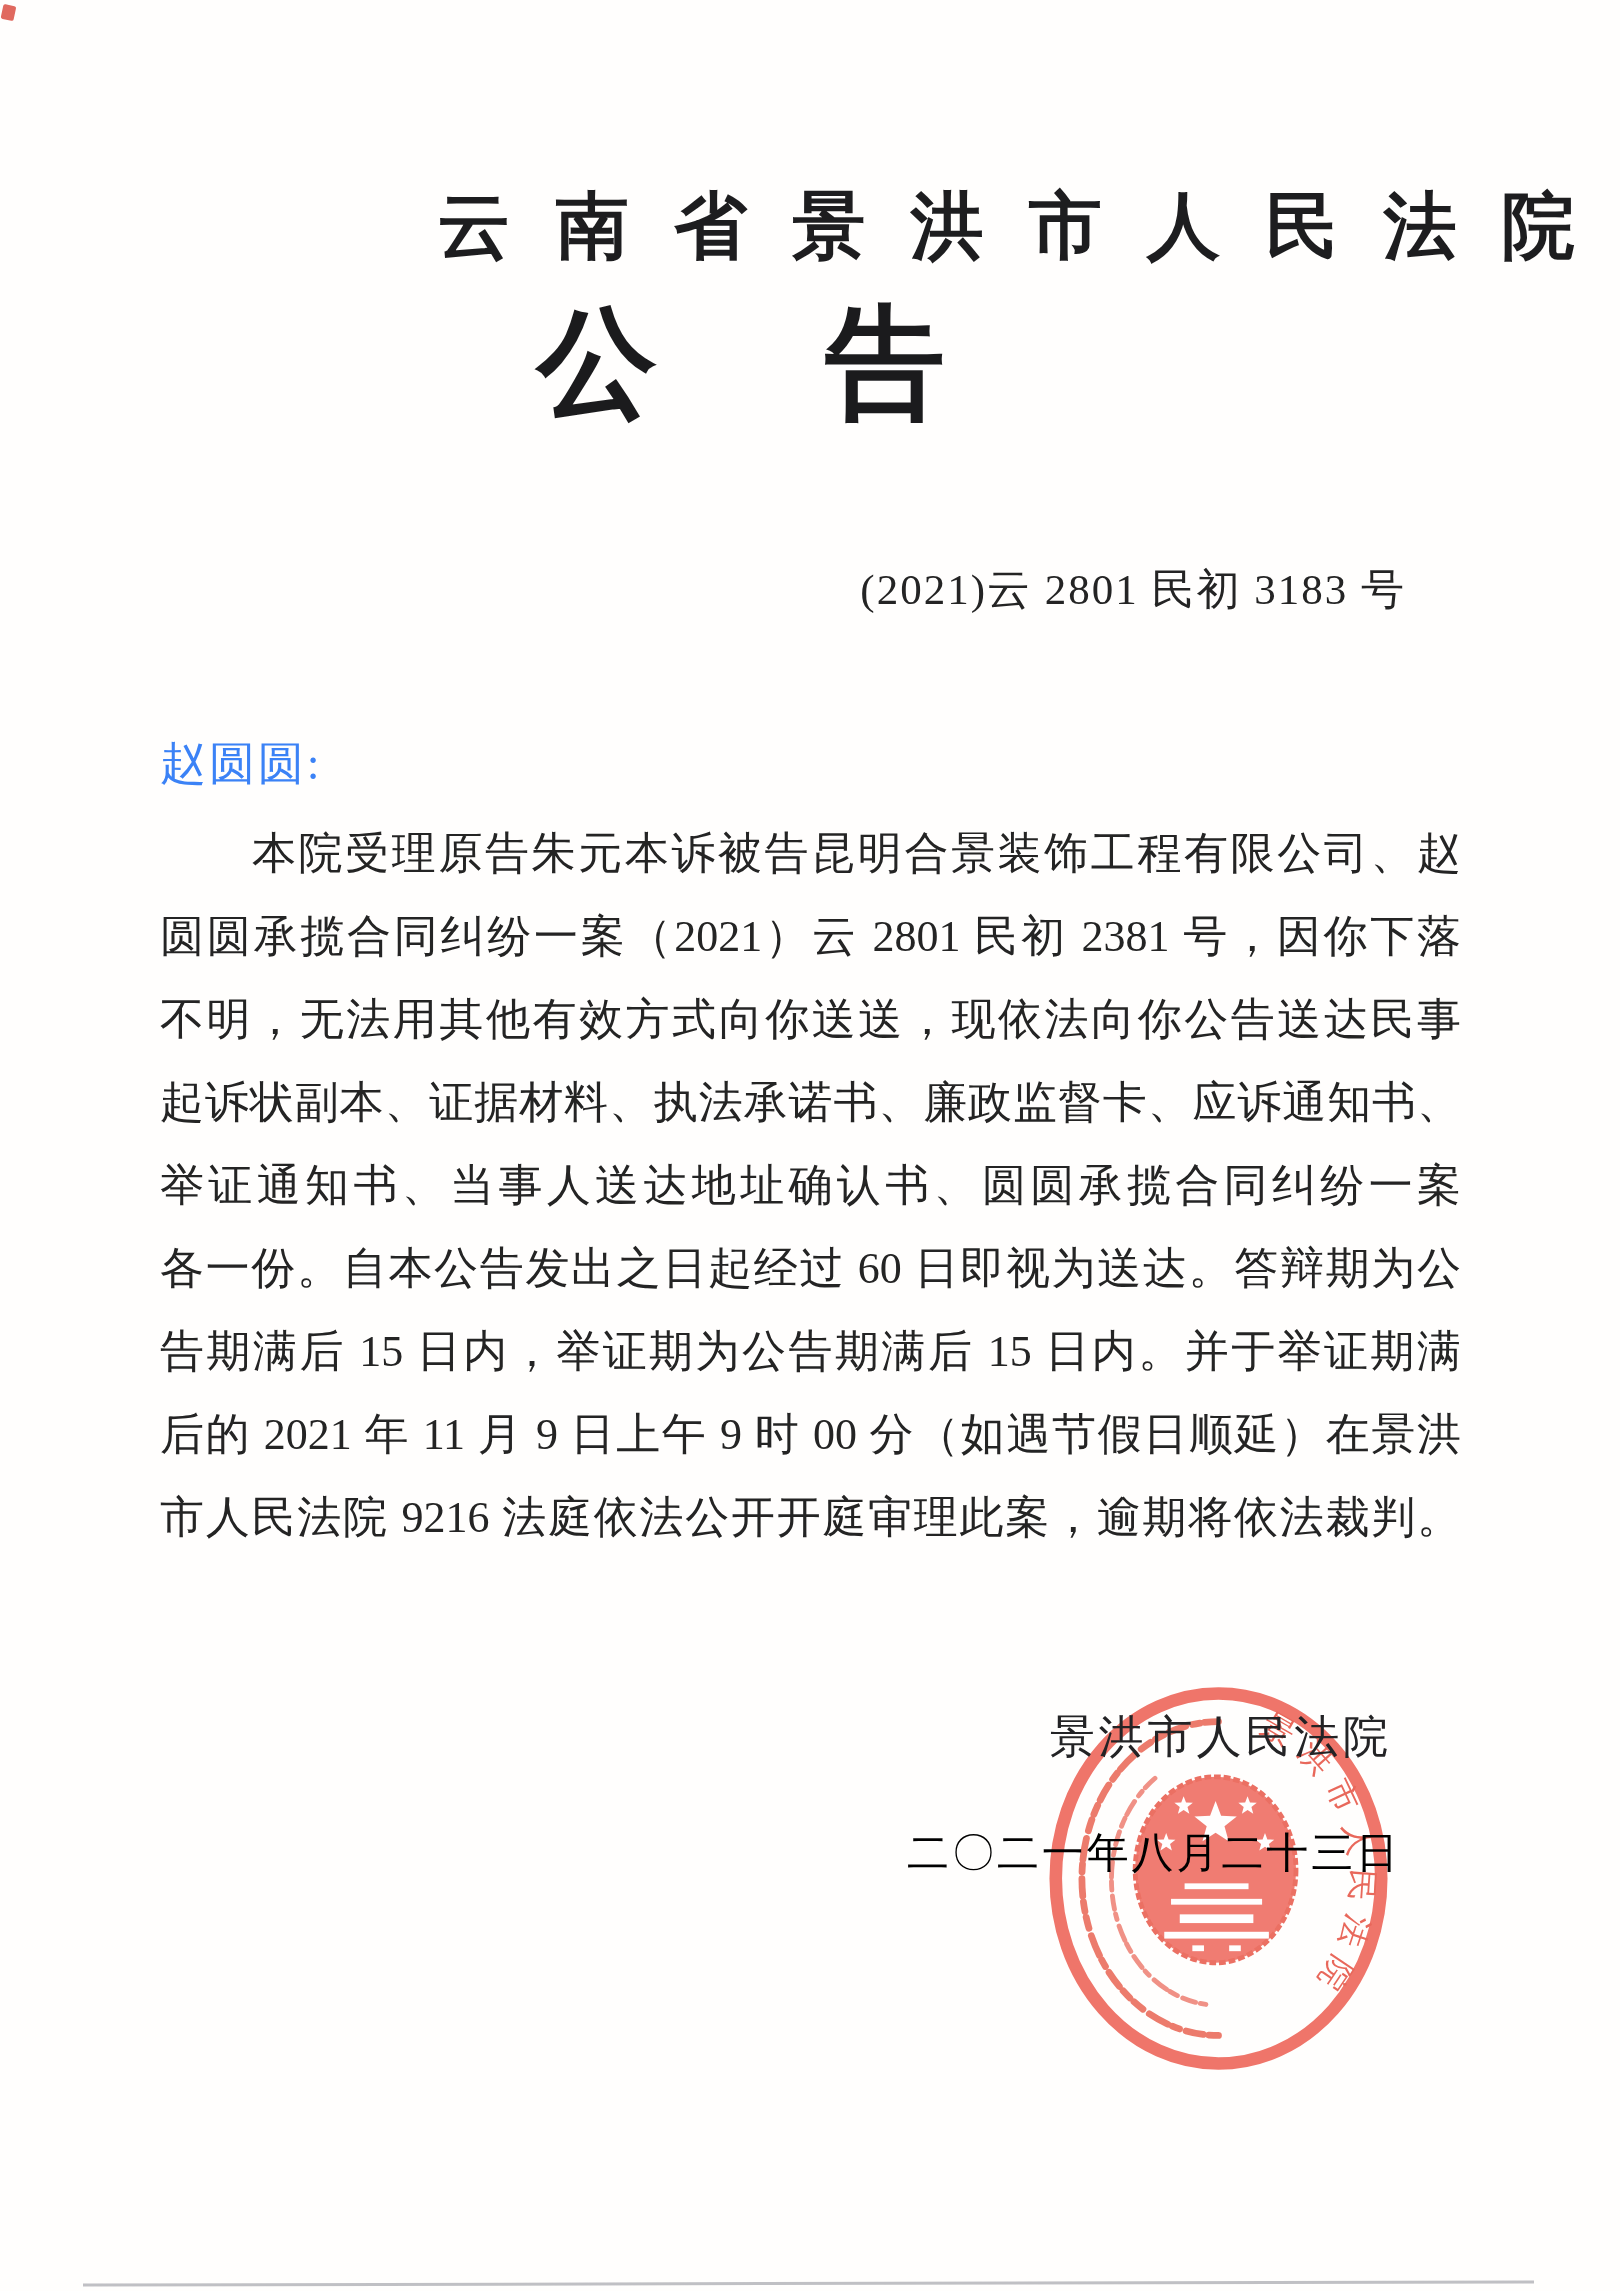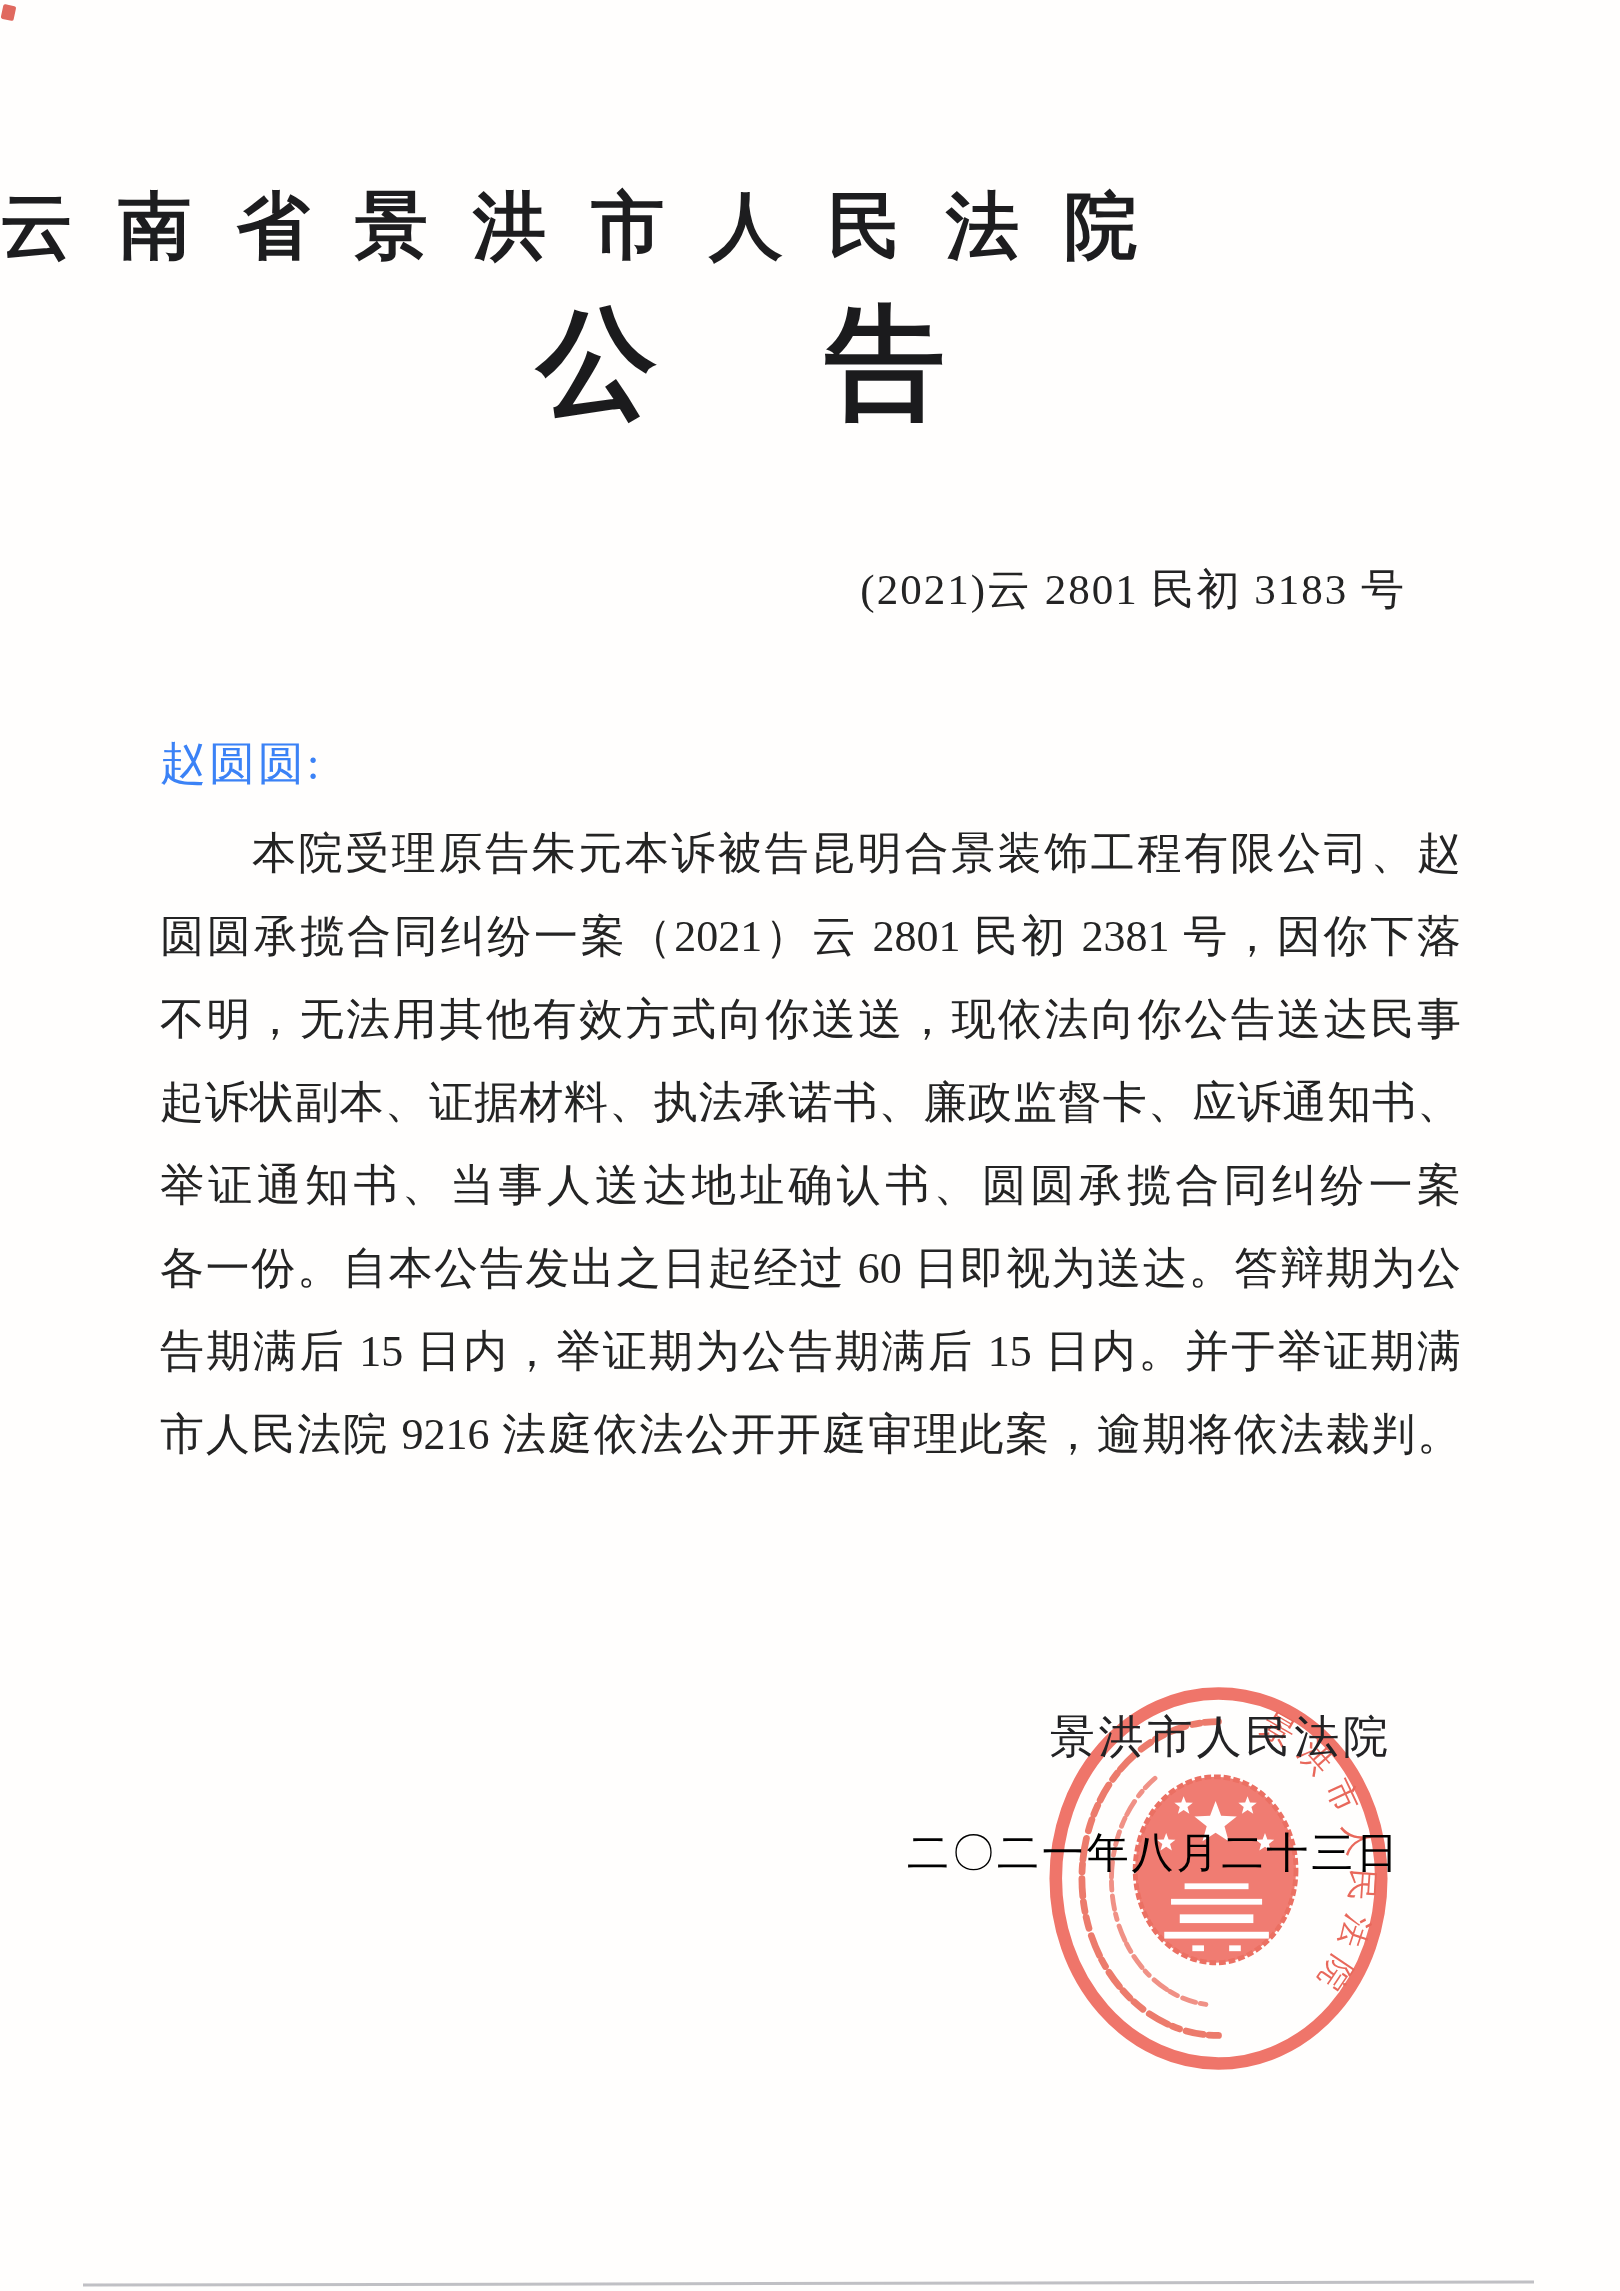--- a/index.html
+++ b/index.html
@@ -15,21 +15,21 @@
   
   .speck {
     position: absolute; left: 2px; top: 4.9px;
     width: 12.7px; height: 14.7px;
     background: #e0695f; border-radius: 2px;
     transform: rotate(12deg);
   }
   .court-title {
     position: absolute; left: 0; top: 178px; width: 100%;
     margin: 0;
-    text-align: left;
+    text-align: right;
     font-size: 73px; font-weight: bold;
     letter-spacing: 0.62em;
     color: #1d1d1f;
     white-space: nowrap;
   }
   .doc-heading {
     position: absolute; left: 4px; top: 272px; width: 100%;
     margin: 11px;
     text-align: center;
     font-size: 120px; font-weight: bold;
@@ -107,20 +107,21 @@
   <div class="addressee">赵圆圆:</div>
 
   <div class="body-text">
     <div class="body-line indent">本院受理原告朱元本诉被告昆明合景装饰工程有限公司、赵</div>
     <div class="body-line">圆圆承揽合同纠纷一案（2021）云 2801 民初 2381 号，因你下落</div>
     <div class="body-line">不明，无法用其他有效方式向你送送，现依法向你公告送达民事</div>
     <div class="body-line">起诉状副本、证据材料、执法承诺书、廉政监督卡、应诉通知书、</div>
     <div class="body-line">举证通知书、当事人送达地址确认书、圆圆承揽合同纠纷一案</div>
     <div class="body-line">各一份。自本公告发出之日起经过 60 日即视为送达。答辩期为公</div>
     <div class="body-line">告期满后 15 日内，举证期为公告期满后 15 日内。并于举证期满</div>
+    <div class="body-line">后的 2021 年 11 月 9 日上午 9 时 00 分（如遇节假日顺延）在景洪</div>
     <div class="body-line">市人民法院 9216 法庭依法公开开庭审理此案，逾期将依法裁判。</div>
   </div>
 
   <svg class="seal" viewBox="0 0 370 415" xmlns="http://www.w3.org/2000/svg" aria-hidden="true">
     <defs>
       <path id="arcRight" d="M 185 49 A 137 158 0 0 1 185 365" fill="none"></path>
       <path id="arcLeft" d="M 185 369 A 141 162 0 0 1 185 45" fill="none"></path>
       <path id="arcLeftInner" d="M 185 339 A 113 134 0 0 1 185 75" fill="none"></path>
       <polygon id="star" points="0,-1 0.247,-0.34 0.951,-0.309 0.399,0.13 0.588,0.809 0,0.42 -0.588,0.809 -0.399,0.13 -0.951,-0.309 -0.247,-0.34" fill="#ffffff"></polygon>
     </defs>

